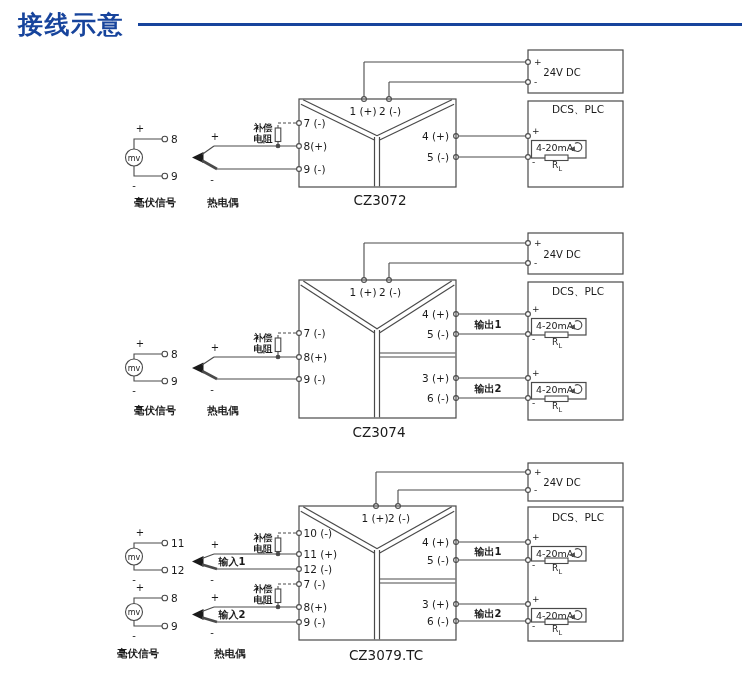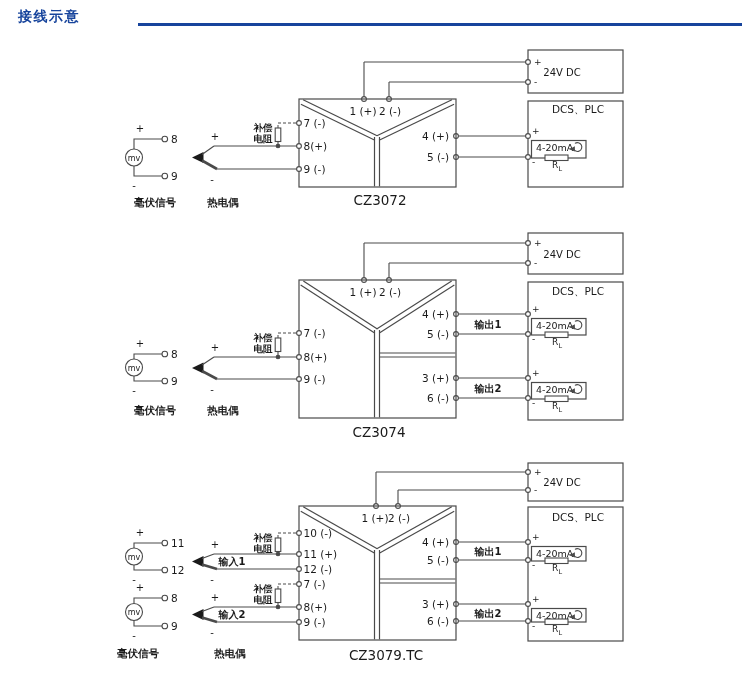--- a/index.html
+++ b/index.html
@@ -1,18 +1,18 @@
 <!DOCTYPE html>
 <html><head>
 <meta charset="utf-8">
 <style>
   html,body{margin:0;padding:0}
   body{width:750px;height:678px;background:#ffffff;position:relative;overflow:hidden;
        font-family:"DejaVu Sans","Liberation Sans",sans-serif}
-  #page-title{position:absolute;left:18px;top:8px;font-size:14px;font-weight:700;letter-spacing:1.5px}
+  #page-title{position:absolute;left:18px;top:8px;font-size:25px;font-weight:700;letter-spacing:1.5px}
   #title-rule{position:absolute;left:138px;top:23px;width:604px;height:2.5px}
   #diagram-svg{position:absolute;left:0;top:0}
   text{font-family:"DejaVu Sans","Liberation Sans",sans-serif}
 </style>
 </head>
 <body>
 
 <div id="page-title" style="color: rgb(23, 68, 156);">接线示意</div>
 <div id="title-rule" style="background: rgb(23, 68, 156);"></div>
 <svg id="diagram-svg" width="750" height="678" viewBox="0 0 750 678">

